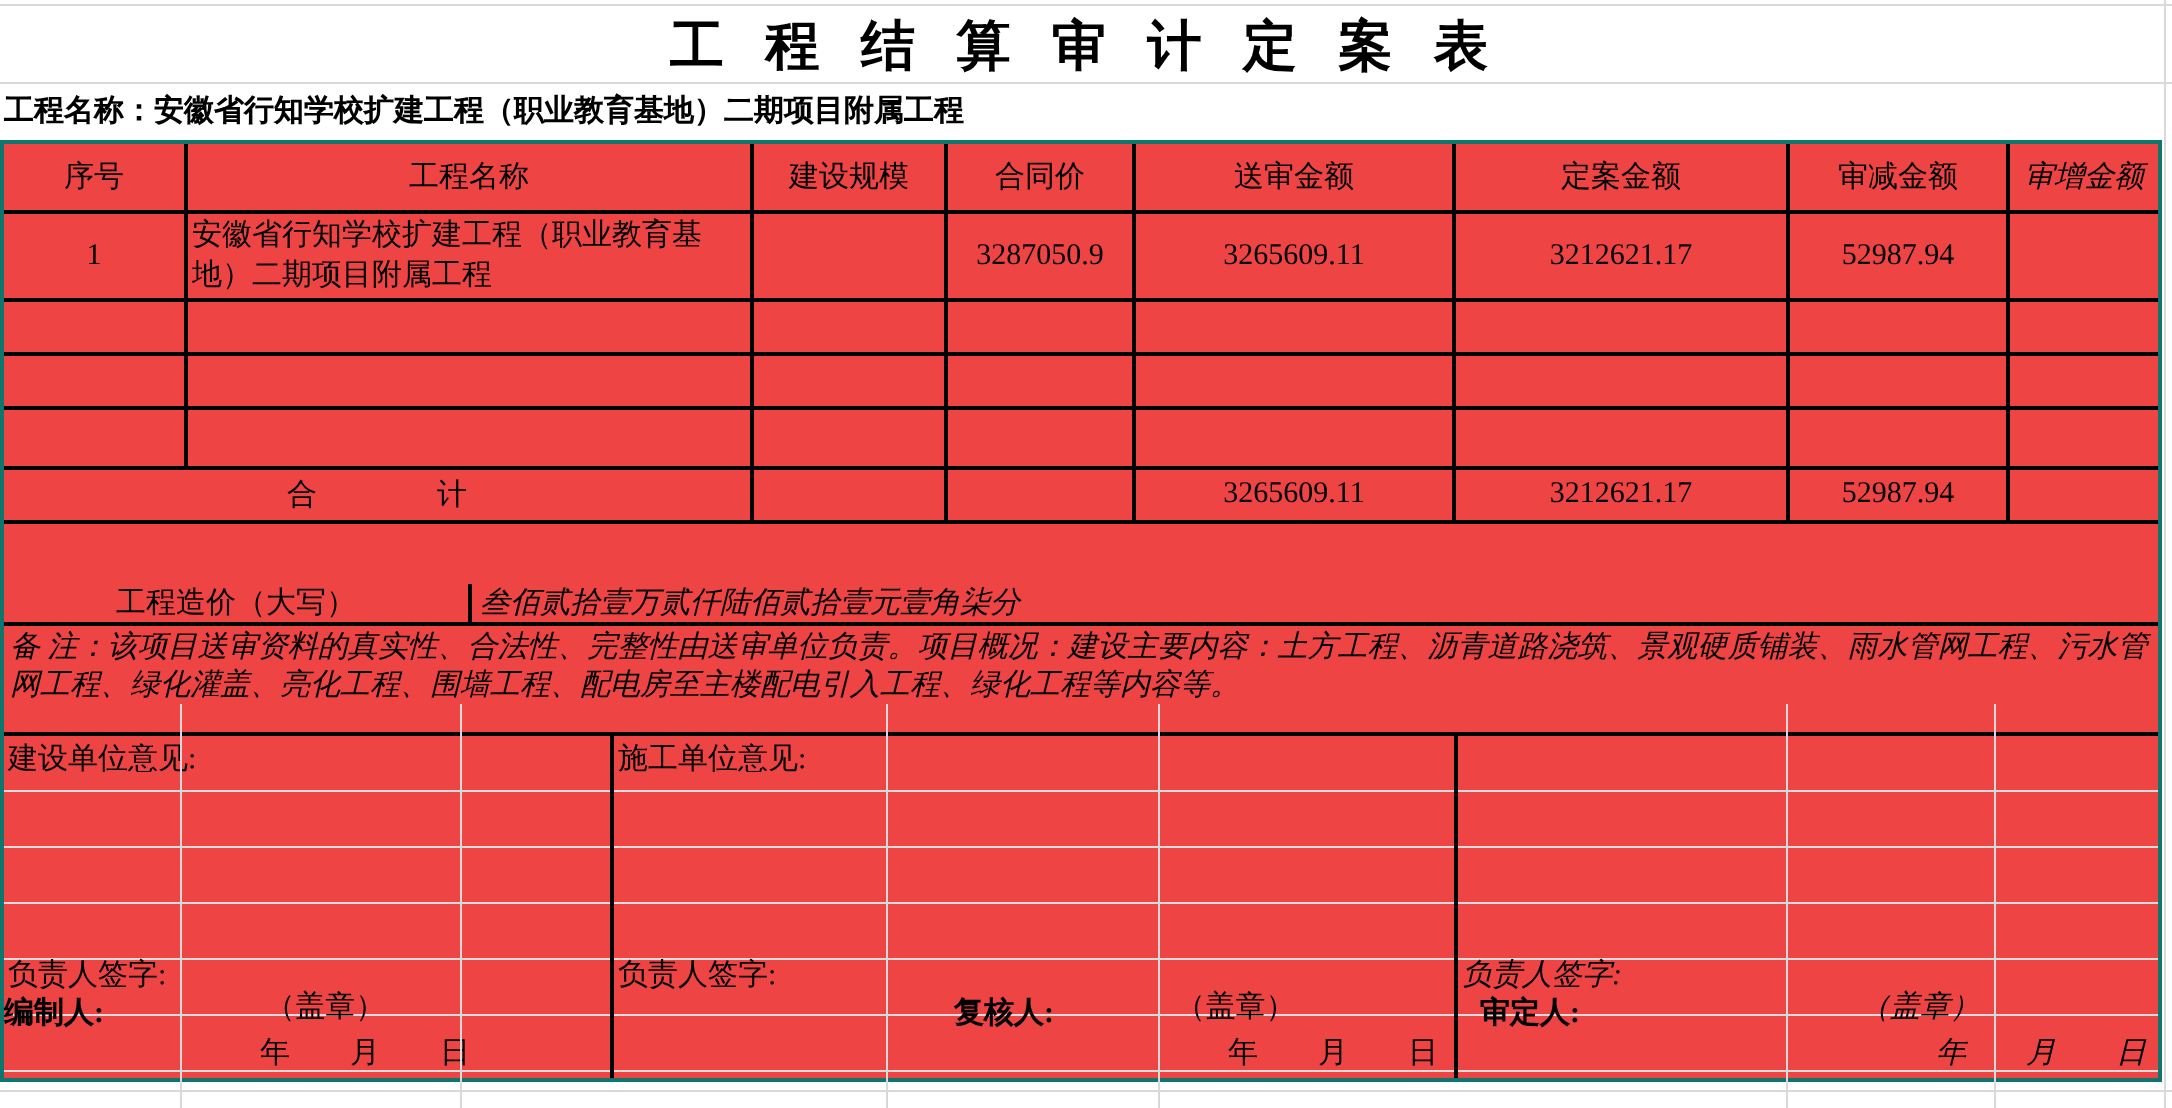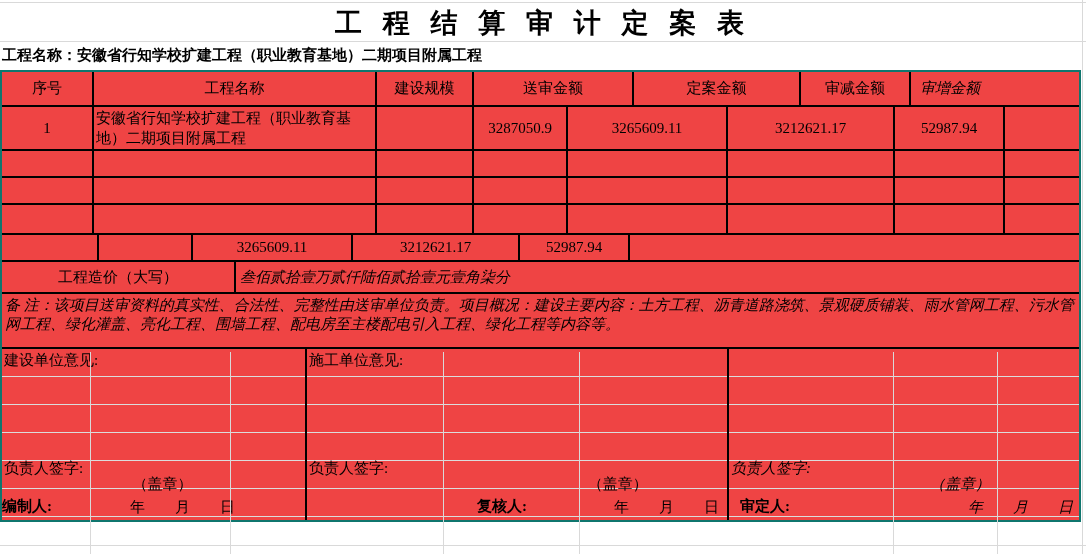--- a/index.html
+++ b/index.html
@@ -19,21 +19,21 @@
   .trow:last-child { border-bottom:none; }
   .tcell {
     box-sizing:border-box; border-right:2px solid #000; font-size:15px;
     display:flex; align-items:center; justify-content:center; overflow:hidden; white-space:pre;
   }
   .tcell:last-child { border-right:none;font-style:italic; }
   .w0{flex:0 0 92px;} .w1{flex:0 0 283px;} .w2{flex:0 0 97px;} .w3{flex:0 0 94px;}
   .w4{flex:0 0 160px;} .w5{flex:0 0 167px;} .w6{flex:0 0 110px;} .w7{flex:0 1 78px;}
   .wm{flex:0 0 375px;}
   .h-header{height:35px;} .h-r1{height:44px;} .h-empty1{height:27px;} .h-empty2{height:27px;}
-  .h-empty3{height:30px;} .h-total{height:27px;} .h-cost{height:32px;} .h-note{height:55px;} .h-op{height:171px;}
+  .h-empty3{height:30px;} .h-total{height:27px;} .h-cost{height:51px;align-items:flex-end;} .h-note{height:55px;} .h-op{height:171px;}
   .name-cell { justify-content:flex-start; align-items:flex-start; text-align:left;
     padding:1px 2px; line-height:20px; white-space:normal; display:block; }
   .cost-label { flex:0 0 234px; }
   .cost-value { flex:1 1 auto; justify-content:flex-start; padding-left:4px; }
   .note-cell { flex:1 1 auto; align-items:flex-start; justify-content:flex-start; white-space:normal;
     text-align:left; padding:2px 3px; line-height:19px; }
   .op-cell { position:relative; display:block; white-space:normal;
     background-image:repeating-linear-gradient(to bottom, rgba(0,0,0,0) 0 27px, #dcdcdc 27px 28px); }
   .op1{flex:0 0 305px;} .op2{flex:0 0 422px;} .op3{flex:0 1 354px;}
   .op-label { padding:2px 2px 0 2px; font-size:15px; }
@@ -57,20 +57,21 @@
 
   <div class="title">工 程 结 算 审 计 定 案 表</div>
   <div class="projline">工程名称：安徽省行知学校扩建工程（职业教育基地）二期项目附属工程</div>
 
   <div class="tbl">
 
     <div class="trow h-header">
       <div class="tcell w0">序号</div>
       <div class="tcell w1">工程名称</div>
       <div class="tcell w2">建设规模</div>
+      <div class="tcell w3">合同价</div>
       <div class="tcell w4">送审金额</div>
       <div class="tcell w5">定案金额</div>
       <div class="tcell w6">审减金额</div>
       <div class="tcell w7">审增金额</div>
     </div>
 
     <div class="trow h-r1">
       <div class="tcell w0 num">1</div>
       <div class="tcell w1 name-cell">安徽省行知学校扩建工程（职业教育基地）二期项目附属工程</div>
       <div class="tcell w2"></div>
@@ -108,20 +109,21 @@
       <div class="tcell w1"></div>
       <div class="tcell w2"></div>
       <div class="tcell w3"></div>
       <div class="tcell w4"></div>
       <div class="tcell w5"></div>
       <div class="tcell w6"></div>
       <div class="tcell w7"></div>
     </div>
 
     <div class="trow h-total">
+      <div class="tcell wm">合　　　　计</div>
       <div class="tcell w2"></div>
       <div class="tcell w3"></div>
       <div class="tcell w4 num">3265609.11</div>
       <div class="tcell w5 num">3212621.17</div>
       <div class="tcell w6 num">52987.94</div>
       <div class="tcell w7"></div>
     </div>
 
     <div class="trow h-cost">
       <div class="tcell cost-label">工程造价（大写）</div>

